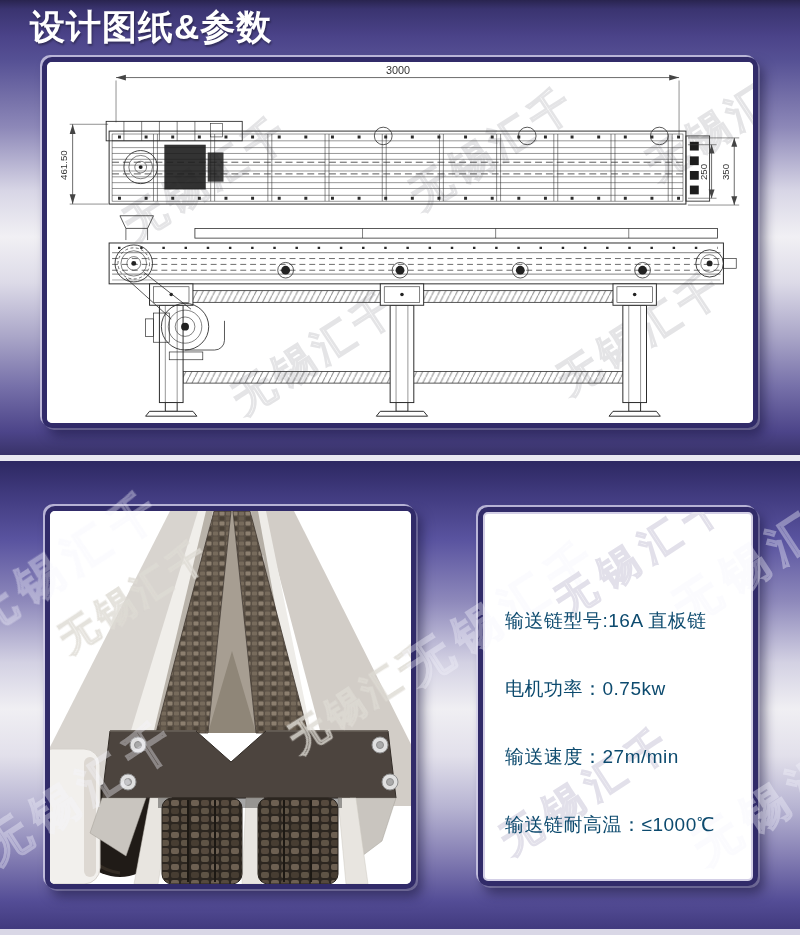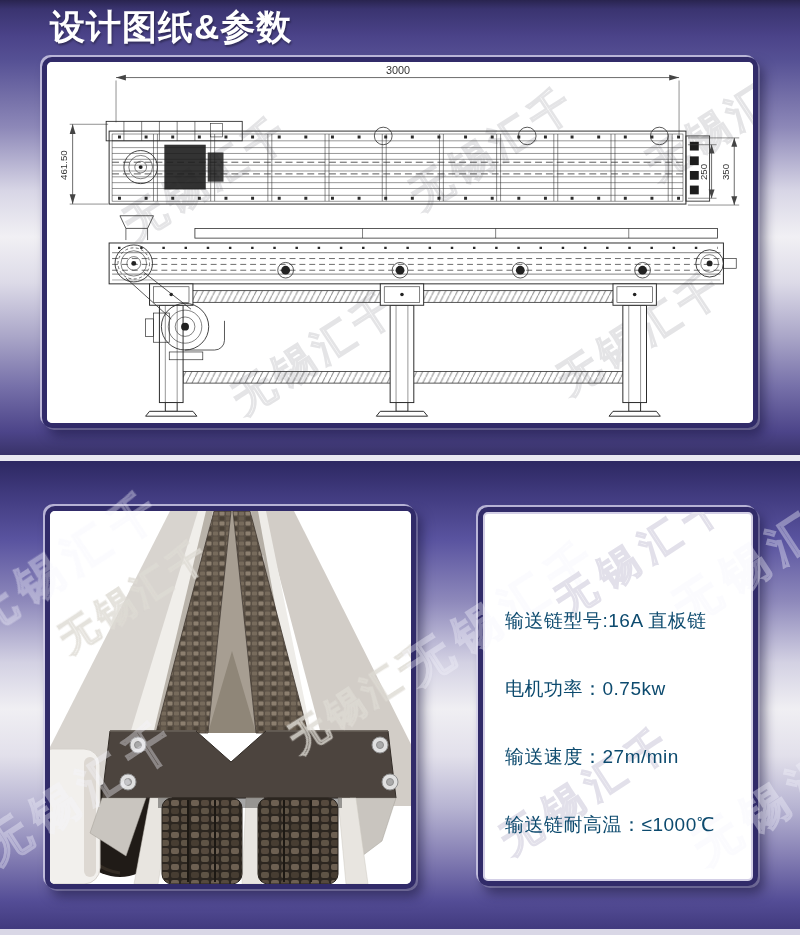--- a/index.html
+++ b/index.html
@@ -9,21 +9,21 @@
   .sec1{position:relative;width:800px;height:455px;
     background:linear-gradient(180deg,#29244f 0%,#3a3470 2%,#4b4389 8%,#555094 13%,
       #8d88b8 28%,#d8d6e6 42%,#f1f0f4 52%,#dddbe8 62%,#aaa6c8 74%,#7670a9 85%,
       #4c4489 95%,#383268 100%);}
   .divider{width:800px;height:6px;background:#e9e8f0;}
   .sec2{position:relative;width:800px;height:468px;overflow:hidden;
     background:linear-gradient(180deg,#2d2862 0%,#403a7e 7%,#5a54a0 17%,#8e89bb 30%,
       #d3d1e3 43%,#f0eff3 53%,#e2e0eb 63%,#b7b4d2 74%,#8781b5 84%,#544d96 94%,#413a7e 100%);}
   .bottom-strip{width:800px;height:6px;background:#d9d7e6;}
   
-  .title{position:absolute;left:50px;top:2px;margin:0;color:#fff;
+  .title{position:absolute;left:30px;top:2px;margin:0;color:#fff;
     font-size:35px;font-weight:bold;line-height:50px;letter-spacing:1px;
     text-shadow:1px 2px 2px rgba(0,0,0,.35);}
   
   .panel{position:absolute;background:#fff;border:5px solid #312b69;border-radius:10px;
     box-sizing:border-box;overflow:hidden;
     box-shadow:-2px -2px 0 rgba(211,207,232,.8),2px 2px 0 rgba(211,207,232,.3),
       6px 8px 12px rgba(22,18,58,.55),inset 0 0 0 2px #d3cfe6;}
   .drawing-panel{left:42px;top:57px;width:716px;height:371px;}
   .photo-panel{left:45px;top:45px;width:371px;height:383px;}
   .specs-panel{left:478px;top:46px;width:280px;height:379px;}

